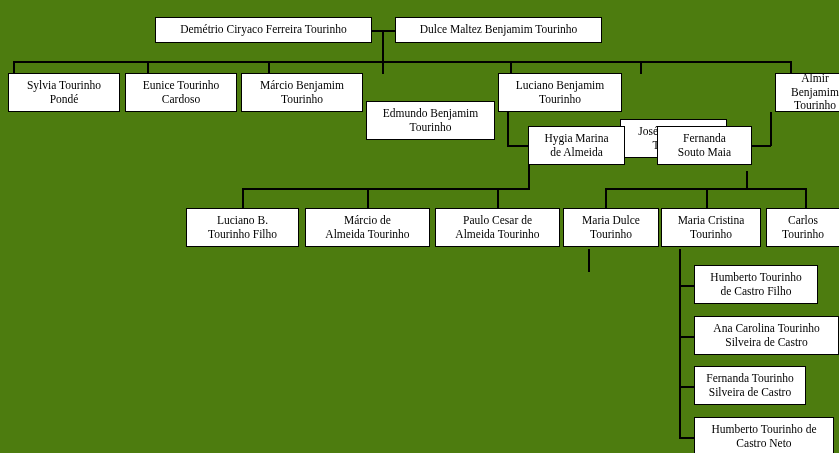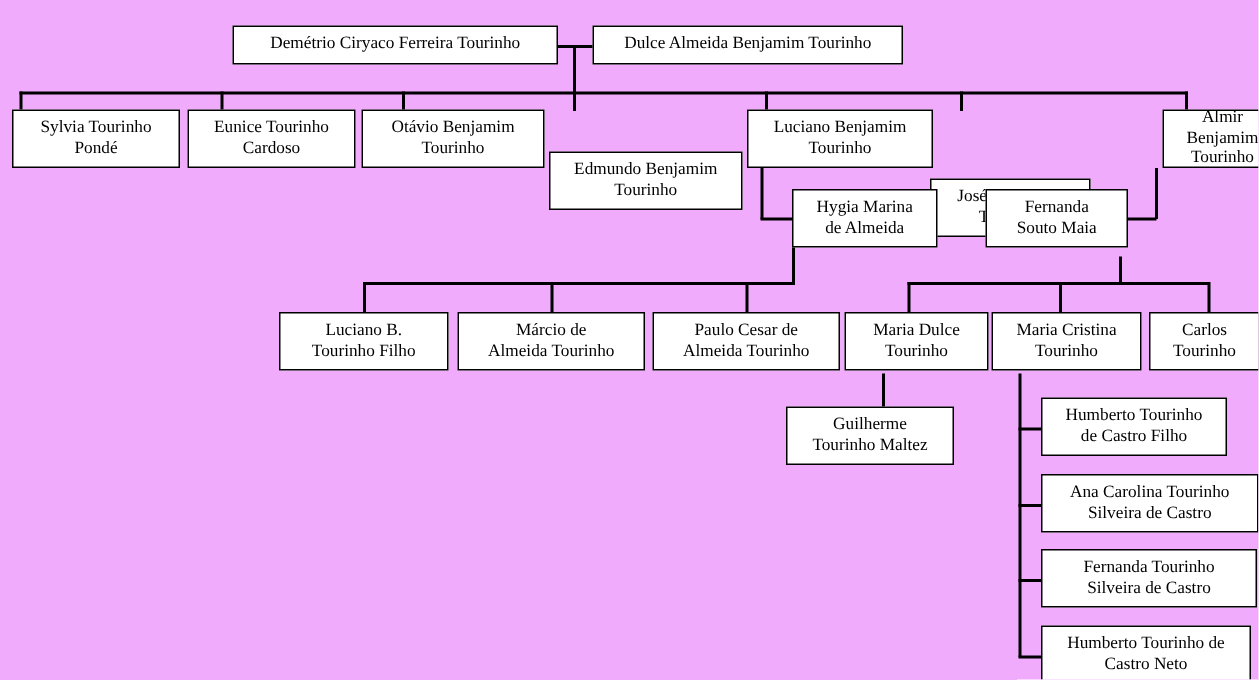--- a/index.html
+++ b/index.html
@@ -5,21 +5,21 @@
 <style>
   html, body {
     margin: 0;
     padding: 0;
     background: #ffffff;
   }
   #canvas {
     position: relative;
     width: 839px;
     height: 453px;
-    background: #f0abfc;
+    background: #4d7c0f;
     font-family: "Liberation Serif", "DejaVu Serif", serif;
     overflow: hidden;
   }
   .node {
     position: absolute;
     box-sizing: border-box;
     border: 1.6px solid #000000;
     background: #ffffff;
     display: flex;
     align-items: center;
@@ -84,33 +84,33 @@
   <div class="link v" style="left:679px; top:249px; height:189px;"></div>
   <div class="link h" style="left:679px; top:285px; width:16px;"></div>
   <div class="link h" style="left:679px; top:336px; width:16px;"></div>
   <div class="link h" style="left:679px; top:386px; width:16px;"></div>
   <div class="link h" style="left:679px; top:437px; width:16px;"></div>
 
   <div class="node" style="left:155px; top:17px; width:217px; height:26px; font-size:11.5px;">
     <span class="label">Demétrio Ciryaco Ferreira Tourinho</span>
   </div>
   <div class="node" style="left:395px; top:17px; width:207px; height:26px; font-size:11.5px;">
-    <span class="label">Dulce Almeida Benjamim Tourinho</span>
+    <span class="label">Dulce Maltez Benjamim Tourinho</span>
   </div>
 
   <div class="node" style="left:8px; top:73px; width:112px; height:39px; font-size:11.5px;">
     <span class="label">Sylvia Tourinho
 Pondé</span>
   </div>
   <div class="node" style="left:125px; top:73px; width:112px; height:39px; font-size:11.5px;">
     <span class="label">Eunice Tourinho
 Cardoso</span>
   </div>
   <div class="node" style="left:241px; top:73px; width:122px; height:39px; font-size:11.5px;">
-    <span class="label">Otávio Benjamim
+    <span class="label">Márcio Benjamim
 Tourinho</span>
   </div>
   <div class="node" style="left:366px; top:73px; width:129px; height:39px; font-size:11.5px;margin-top:28px;">
     <span class="label">Edmundo Benjamim
 Tourinho</span>
   </div>
   <div class="node" style="left:498px; top:73px; width:124px; height:39px; font-size:11.5px;">
     <span class="label">Luciano Benjamim
 Tourinho</span>
   </div>
@@ -150,33 +150,29 @@
   </div>
   <div class="node" style="left:661px; top:208px; width:100px; height:39px; font-size:11.5px;">
     <span class="label">Maria Cristina
 Tourinho</span>
   </div>
   <div class="node" style="left:766px; top:208px; width:74px; height:39px; font-size:11.5px;">
     <span class="label">Carlos
 Tourinho</span>
   </div>
 
-  <div class="node" style="left:524px; top:271px; width:112px; height:39px; font-size:11.5px;">
-    <span class="label">Guilherme
-Tourinho Maltez</span>
-  </div>
   <div class="node" style="left:694px; top:265px; width:124px; height:39px; font-size:11.5px;">
     <span class="label">Humberto Tourinho
 de Castro Filho</span>
   </div>
   <div class="node" style="left:694px; top:316px; width:145px; height:39px; font-size:11.5px;">
     <span class="label">Ana Carolina Tourinho
 Silveira de Castro</span>
   </div>
-  <div class="node" style="left:694px; top:366px; width:144px; height:39px; font-size:11.5px;">
+  <div class="node" style="left:694px; top:366px; width:112px; height:39px; font-size:11.5px;">
     <span class="label">Fernanda Tourinho
 Silveira de Castro</span>
   </div>
   <div class="node" style="left:694px; top:417px; width:140px; height:39px; font-size:11.5px;">
     <span class="label">Humberto Tourinho de
 Castro Neto</span>
   </div>
 
 </div>
 

